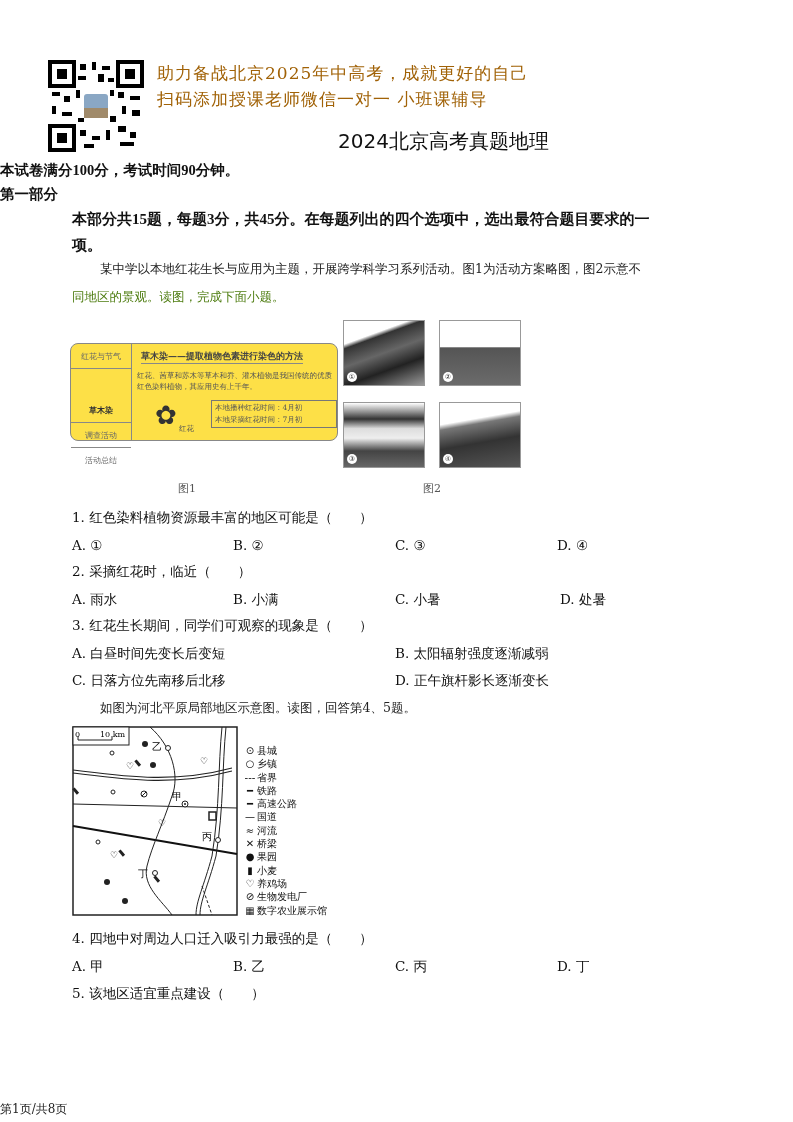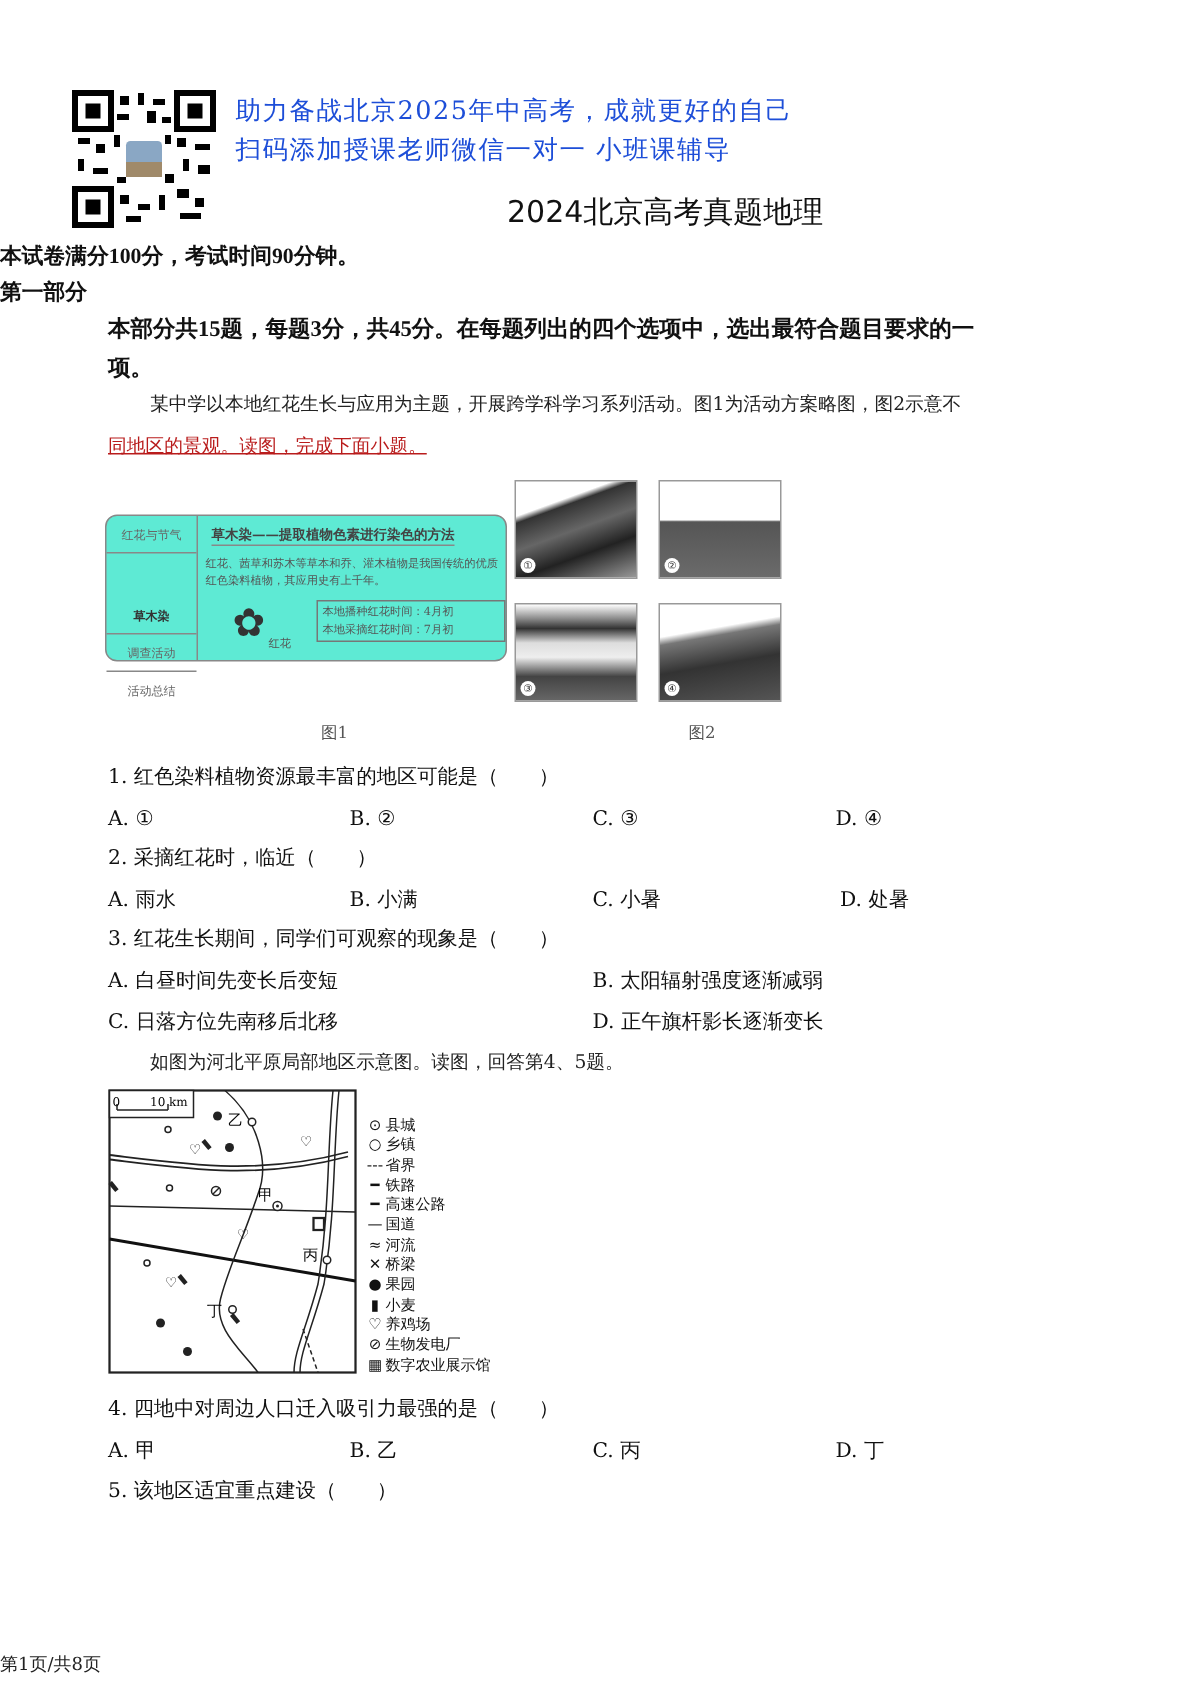--- a/index.html
+++ b/index.html
@@ -1,26 +1,26 @@
 <!DOCTYPE html>
 <html><head>
 <meta charset="utf-8">
 <style>
   html, body { margin:0; padding:0; background:#ffffff; }
   body { width:793px; height:1122px; position:relative; overflow:hidden;
          font-family:"DejaVu Serif","Liberation Serif",serif; color:#111; }
   .abs { position:absolute; }
   .qr { left:48px; top:60px; width:96px; height:92px; }
-  .promo { left:157px; color:#1d4ed8; font-size:17px; letter-spacing:1px; font-family:"DejaVu Serif",serif; white-space:nowrap; }
+  .promo { left:157px; color:#a16207; font-size:17px; letter-spacing:1px; font-family:"DejaVu Serif",serif; white-space:nowrap; }
   .title { left:338px; top:128px; font-size:20px; font-family:"DejaVu Sans","Liberation Sans",sans-serif; white-space:nowrap; }
   .bold { font-weight:bold; font-family:"Liberation Serif","DejaVu Serif",serif; }
   .center { left:0; width:793px; text-align:left; }
   .q { font-size:13.5px; white-space:nowrap; }
-  .cap { font-size:11px; color:#555;margin-left:36px; }
-  .fig1 { left:70px; top:343px; width:266px; height:96px; border:1.5px solid #888; border-radius:8px; background:#5eead4; }
+  .cap { font-size:11px; color:#555; }
+  .fig1 { left:70px; top:343px; width:266px; height:96px; border:1.5px solid #888; border-radius:8px; background:#fde047; }
   .fig1 .tabs { position:absolute; left:0; top:0; width:60px; height:96px; border-right:1.5px solid #888; }
   .fig1 .tab { height:24px; border-bottom:1px solid #888; font-size:8px; color:#666; display:flex; align-items:center; justify-content:center; }
   .fig1 .tab.active { font-weight:bold; color:#333;margin-top:29px; }
   .fig1 .tab:last-child { border-bottom:none; }
   .fig1 .head { position:absolute; left:70px; top:6px; font-size:9px; font-weight:bold; color:#444; border-bottom:1px solid #888; white-space:nowrap; }
   .fig1 .desc { position:absolute; left:66px; top:26px; width:196px; font-size:7.5px; color:#555; line-height:11px; }
   .fig1 .note { position:absolute; left:140px; top:56px; width:118px; border:1px solid #777; font-size:7.5px; color:#555; padding:1px 3px; line-height:12px; }
   .fig1 .flower { position:absolute; left:84px; top:56px; font-size:26px; color:#333; }
   .fig1 .flabel { position:absolute; left:108px; top:80px; font-size:7.5px; color:#555; }
   .photo { position:absolute; border:1px solid #999; overflow:hidden; }
@@ -73,21 +73,21 @@
 <div class="abs promo" style="top:62px;">助力备战北京2025年中高考，成就更好的自己</div>
 <div class="abs promo" style="top:88px;text-align:center;">扫码添加授课老师微信一对一  小班课辅导</div>
 
 <div class="abs title">2024北京高考真题地理</div>
 <div class="abs center bold" style="top:161px; font-size:14.5px;">本试卷满分100分，考试时间90分钟。</div>
 <div class="abs center bold" style="top:185px; font-size:14.5px;">第一部分</div>
 <div class="abs bold" style="left:72px; top:210px; font-size:15px; white-space:nowrap;">本部分共15题，每题3分，共45分。在每题列出的四个选项中，选出最符合题目要求的一</div>
 <div class="abs bold" style="left:72px; top:236px; font-size:15px;">项。</div>
 
 <div class="abs" style="left:100px; top:261px; font-size:12.5px; white-space:nowrap; color:#222;">某中学以本地红花生长与应用为主题，开展跨学科学习系列活动。图1为活动方案略图，图2示意不</div>
-<div class="abs" style="left:72px; top:289px; font-size:12.5px; white-space:nowrap; color:#b91c1c;text-decoration:underline;">同地区的景观。读图，完成下面小题。</div>
+<div class="abs" style="left:72px; top:289px; font-size:12.5px; white-space:nowrap; color:#4d7c0f;">同地区的景观。读图，完成下面小题。</div>
 
 <div class="abs fig1">
   <div class="tabs">
     <div class="tab">红花与节气</div>
     <div class="tab active">草木染</div>
     <div class="tab">调查活动</div>
     <div class="tab">活动总结</div>
   </div>
   <div class="head">草木染——提取植物色素进行染色的方法</div>
   <div class="desc">红花、茜草和苏木等草本和乔、灌木植物是我国传统的优质红色染料植物，其应用史有上千年。</div>

